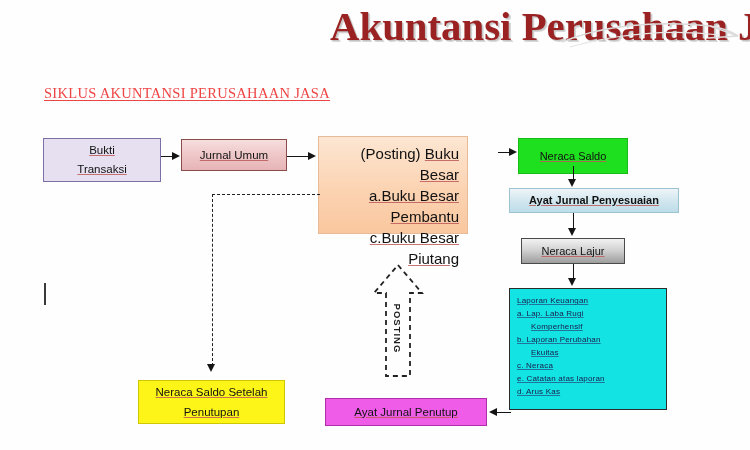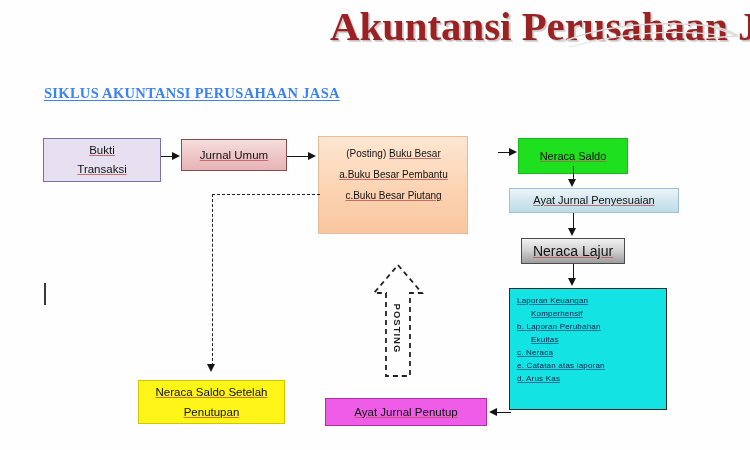--- a/index.html
+++ b/index.html
@@ -47,23 +47,23 @@
     width: 180px;
     height: 34px;
     pointer-events: none;
   }
 
   .subtitle {
     position: absolute;
     left: 44px;
     top: 85px;
     font-family: "Liberation Serif", serif;
-    font-weight: bold;
+    font-weight: normal;
     font-size: 14.5px;
-    color: #3b82f6;
+    color: #ef4444;
     letter-spacing: 0.3px;
     text-decoration: underline;
     text-underline-offset: 2px;
     white-space: nowrap;
   }
 
   
   .box {
     position: absolute;
     box-sizing: border-box;
@@ -91,46 +91,47 @@
     left: 181px; top: 139px; width: 106px; height: 32px;
     background: linear-gradient(180deg,#f6dede 0%,#efc9ca 45%,#e7b4b6 100%);
     border: 1.3px solid #8a4b4b;
     font-size: 11.5px;
   }
   
   #box-buku-besar {
     left: 318px; top: 136px; width: 150px; height: 98px;
     background: linear-gradient(180deg,#fde6d2 0%,#fbd3b2 55%,#f9c79f 100%);
     border: 1px solid #e8bb98;
-    text-align: center;
+    text-align: right;
     padding: 6px 8px 6px 9px;
     justify-content: flex-start;
-    font-size: 10px;
+    font-size: 15px;
     line-height: 21px;
   }
   
   #box-neraca-saldo {
     left: 518px; top: 138px; width: 110px; height: 36px;
     background: #1fe01f;
     border: 1px solid #19bb19;
     font-size: 11px;
   }
   
   #box-ajp {
     left: 509px; top: 188px; width: 170px; height: 25px;
     background: linear-gradient(180deg,#eef5f8 0%,#d3e7ef 50%,#bcdde9 100%);
     border: 1px solid #9dc3d2;
     font-size: 11px;
+    font-weight: bold;
   }
   
   #box-neraca-lajur {
     left: 521px; top: 238px; width: 104px; height: 26px;
     background: linear-gradient(180deg,#f2f2f2 0%,#d3d3d3 45%,#9d9d9d 100%);
     border: 1.2px solid #4a4a4a;
-    font-size: 14px;
+    font-size: 11px;
   }
   
   #box-laporan {
     left: 509px; top: 288px; width: 158px; height: 122px;
     background: #14e3e3;
     border: 1px solid #2b2b2b;
     text-align: left;
     padding: 5px 6px 4px 7px;
     justify-content: flex-start;
     font-size: 8px;
@@ -274,20 +275,21 @@
 
   <div class="box" id="box-neraca-lajur">
     <span class="ln u">Neraca Lajur</span>
   </div>
 
   <div class="vline" style="left:573px; top:264px; height:14px;"></div>
   <div class="arrow-d" style="left:568px; top:278px;"></div>
 
   <div class="box" id="box-laporan">
     <span class="ln ui">Laporan  Keuangan</span>
+    <span class="ln ui">a.  Lap.  Laba  Rugi</span>
     <span class="ln ui ind">Komperhensif</span>
     <span class="ln ui">b.  Laporan  Perubahan</span>
     <span class="ln ui ind">Ekuitas</span>
     <span class="ln ui">c.  Neraca</span>
     <span class="ln ui">e.  Catatan  atas  laporan</span>
     <span class="ln ui">d.  Arus  Kas</span>
   </div>
 
   <div class="hline" style="left:497px; top:412px; width:14px;"></div>
   <div class="arrow-l" style="left:489px; top:408px;"></div>

